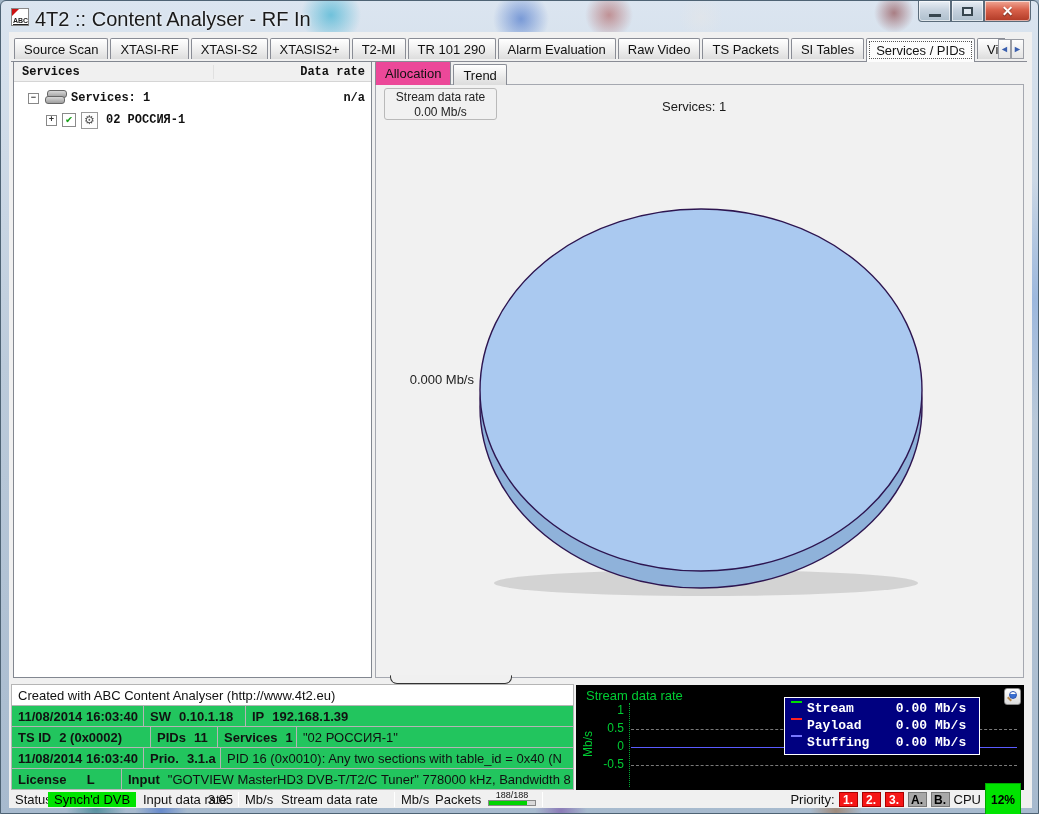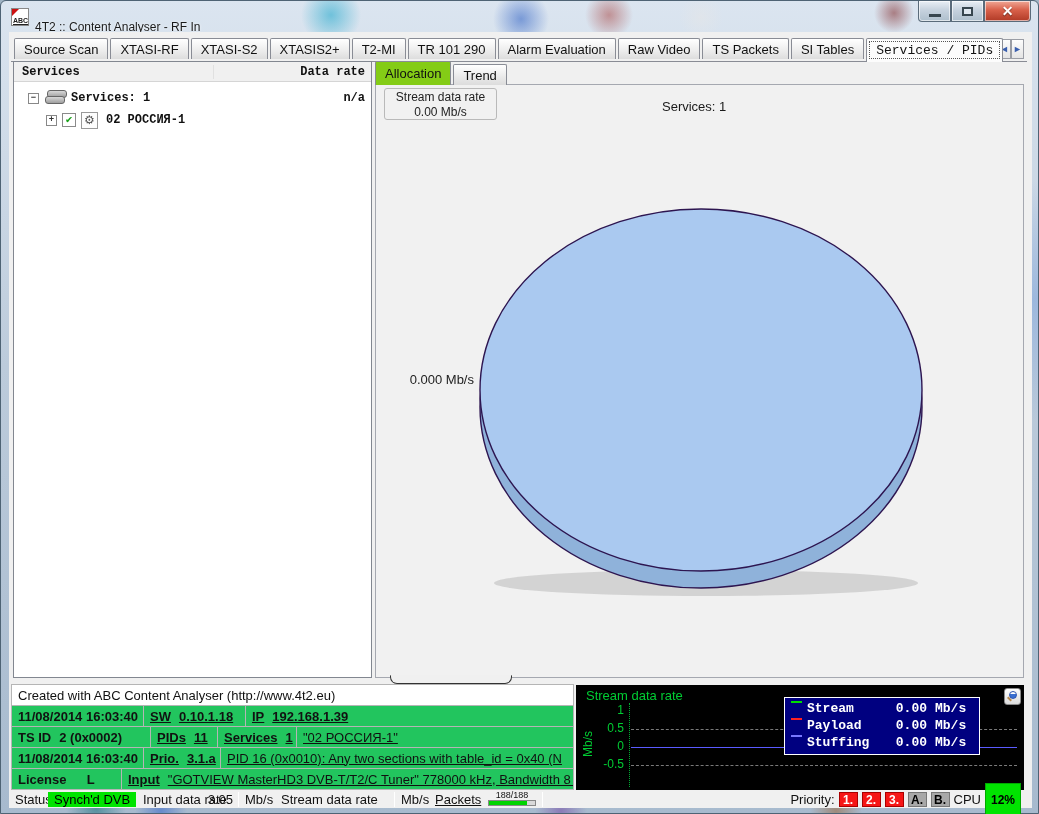--- a/index.html
+++ b/index.html
@@ -21,21 +21,21 @@
       radial-gradient(circle at 1032px 300px, rgba(120,160,220,.5), transparent 120px),
       linear-gradient(#dbe5f0, #bccbdb 45%, #a7bace);
     border:1px solid #4e6374; border-radius:6px 6px 0 0; }
   .titlebar { position:absolute; left:0; top:0; width:1039px; height:31px; }
   .app-icon { position:absolute; left:10px; top:7px; width:18px; height:18px; background:#fff;
     border:1px solid #888; }
   .app-icon .corner { position:absolute; left:0; top:0; width:0; height:0;
     border-top:7px solid #cc1111; border-right:7px solid transparent; }
   .app-icon .abc { position:absolute; left:1px; bottom:1px; font-size:7px; font-weight:bold;
     color:#222; letter-spacing:0; text-decoration:underline; }
-  .title-text { position:absolute; left:34px; top:19px; font-size:12px; color:#1a1a1a;
+  .title-text { position:absolute; left:34px; top:7px; font-size:20px; color:#1a1a1a;
     text-shadow:0 0 3px rgba(255,255,255,.9); }
   .winbtns { position:absolute; right:9px; top:0; height:21px; display:flex; }
   .wbtn { width:33px; height:21px; border:1px solid #5a6b7a; border-top:none;
     background:linear-gradient(#e9eff5, #c6d2de 45%, #aebfcd); display:flex;
     align-items:center; justify-content:center; box-shadow:inset 0 0 0 1px rgba(255,255,255,.6); }
   .wbtn.min { border-radius:0 0 0 4px; }
   .wbtn.close { width:47px; border-radius:0 0 4px 0;
     background:linear-gradient(#f0a896, #d8604a 45%, #b03a26); }
   .glyph-min { width:12px; height:3px; background:#37464f; margin-top:8px; }
   .glyph-max { width:11px; height:9px; border:2px solid #37464f; background:#dfe7ef; }
@@ -43,21 +43,21 @@
 
   .client { position:absolute; left:8px; top:31px; width:1023px; height:776px; background:#f0f0f0; }
 
   
   .tabstrip { position:absolute; left:5px; top:6px; width:991px; height:24px;
     display:flex; align-items:flex-start; overflow:hidden; }
   .tab { height:21px; padding:0 9px; display:flex; align-items:center; font-size:13px; color:#111;
     background:linear-gradient(#ffffff,#ececec 60%,#dddddd); border:1px solid #898c95;
     border-bottom:none; border-radius:2px 2px 0 0; margin-right:2px; white-space:nowrap; flex:0 0 auto; }
   .tab.active { height:24px; background:#fcfcfc; position:relative; z-index:3;
-    outline:1px dotted #555; outline-offset:-4px;font-family:Liberation Mono, monospace; }
+    outline:1px dotted #555; outline-offset:-4px; }
   .tab-arrows { position:absolute; left:989px; top:7px; display:flex; }
   .tarr { width:13px; height:20px; border:1px solid #9a9da5; background:linear-gradient(#fdfdfd,#e4e4e4);
     display:flex; align-items:center; justify-content:center; font-size:9px; color:#3a5fae; }
   .tabline { position:absolute; left:2px; top:29px; width:1016px; height:1px; background:#898c95; }
 
   
   .tree-panel { position:absolute; left:4px; top:29px; width:359px; height:617px; background:#fff;
     border:1px solid #828790; font-family:"Liberation Mono", monospace; }
   .tree-header { position:absolute; left:0; top:0; width:100%; height:20px; background:#f0f0f0;
     border-bottom:1px solid #d5d5d5; font-size:12px; font-weight:bold; color:#111;
@@ -77,42 +77,42 @@
   .gear-page { width:17px; height:17px; background:#fdfdfd; border:1px solid #999; margin-right:8px;
     font-size:12px; line-height:15px; text-align:center; color:#555;
     font-family:"DejaVu Sans", sans-serif; flex:0 0 auto; }
   .rate-na { position:absolute; right:6px; top:0; height:20px; display:flex; align-items:center; }
 
   
   .subtab-row { position:absolute; left:366px; top:28px; height:25px; display:flex; align-items:flex-end; z-index:2; }
   .subtab { height:21px; padding:0 9px; display:flex; align-items:center; font-size:13px; color:#111;
     background:linear-gradient(#ffffff,#e9e9e9 60%,#dcdcdc); border:1px solid #898c95;
     border-bottom:none; border-radius:2px 2px 0 0; margin-right:2px; }
-  .subtab.active { height:24px; background:#84cc16; z-index:3; }
+  .subtab.active { height:24px; background:#ec4899; z-index:3; }
   .alloc-page { position:absolute; left:366px; top:52px; width:649px; height:594px;
     background:#f1f1f1; border:1px solid #a5a8b0; }
   .rate-group { position:absolute; left:8px; top:3px; width:113px; height:32px;
     border:1px solid #b9b9b9; border-radius:3px; font-size:12px; color:#222; text-align:center; }
   .rate-group .g1 { margin-top:1px; } .rate-group .g2 { margin-top:1px; }
   .chart-title { position:absolute; left:286px; top:14px; font-size:13px; color:#1a1a1a; }
   .slice-label { position:absolute; left:22px; top:287px; width:76px; text-align:right;
     font-size:13px; color:#222; }
   .pie-svg { position:absolute; left:0; top:0; }
 
   
   .splitter { position:absolute; left:381px; top:643px; width:122px; height:9px; background:#f0f0f0;
     border:1px solid #333; border-top:1px solid #f0f0f0; border-radius:0 0 7px 7px; z-index:4; }
 
   
   .info-panel { position:absolute; left:2px; top:653px; width:563px; height:106px; font-size:13px; color:#111; }
   .irow { display:flex; height:21px; align-items:stretch; }
   .icell { border:1px solid #b5b5b5; background:#22c55e; display:flex; align-items:center;
     padding:0 6px; white-space:nowrap; overflow:hidden; margin-top:-1px; }
   .icell.white { background:#fff; }
-  .icell + .icell { margin-left:-1px;text-decoration:underline; }
+  .icell + .icell { margin-left:-1px; }
   .b { font-weight:bold; }
   .sp { width:8px; flex:0 0 auto; }
 
   
   .graph { position:absolute; left:567px; top:653px; width:448px; height:105px; background:#000;
     overflow:hidden; }
   .g-title { position:absolute; left:10px; top:3px; color:#00cc33; font-size:13px; }
   .g-ylab { position:absolute; left:0px; top:30px; color:#00cc33; font-size:12px;
     transform:rotate(-90deg); transform-origin:center; width:40px; text-align:center; top:52px; left:-8px; }
   .g-tick { position:absolute; width:34px; text-align:right; color:#00cc33; font-size:12px; }
@@ -345,21 +345,21 @@
       <div class="sb" style="left:39px;">
         <span class="badge-green">Synch'd DVB</span>
       </div>
       <div class="sb" style="left:134px;">Input data rate</div>
       <div class="sb" style="left:165px; width:59px; justify-content:flex-end;">3.05</div>
       <div class="sb-div" style="left:229px;"></div>
       <div class="sb" style="left:236px;">Mb/s</div>
       <div class="sb" style="left:272px;">Stream data rate</div>
       <div class="sb-div" style="left:385px;"></div>
       <div class="sb" style="left:392px;">Mb/s</div>
-      <div class="sb" style="left:426px;text-decoration:underline;">Packets</div>
+      <div class="sb" style="left:426px;">Packets</div>
       <div class="pk" style="left:479px;">
         <div class="pk-txt">188/188</div>
         <div class="pk-bar">
             <div class="pk-fill"></div>
           </div>
       </div>
       <div class="sb-div" style="left:533px;"></div>
       <div class="pri">
         <span>Priority:</span>
         <span class="pbadge red">1.</span>

